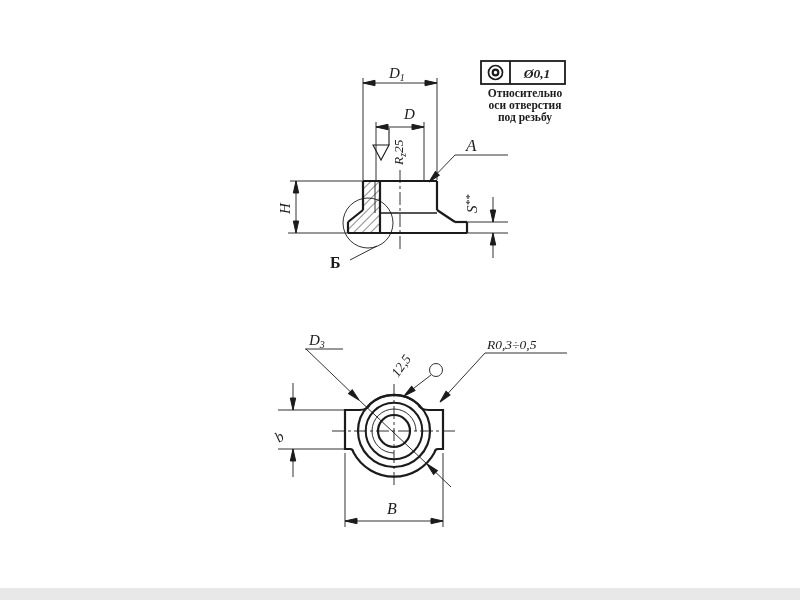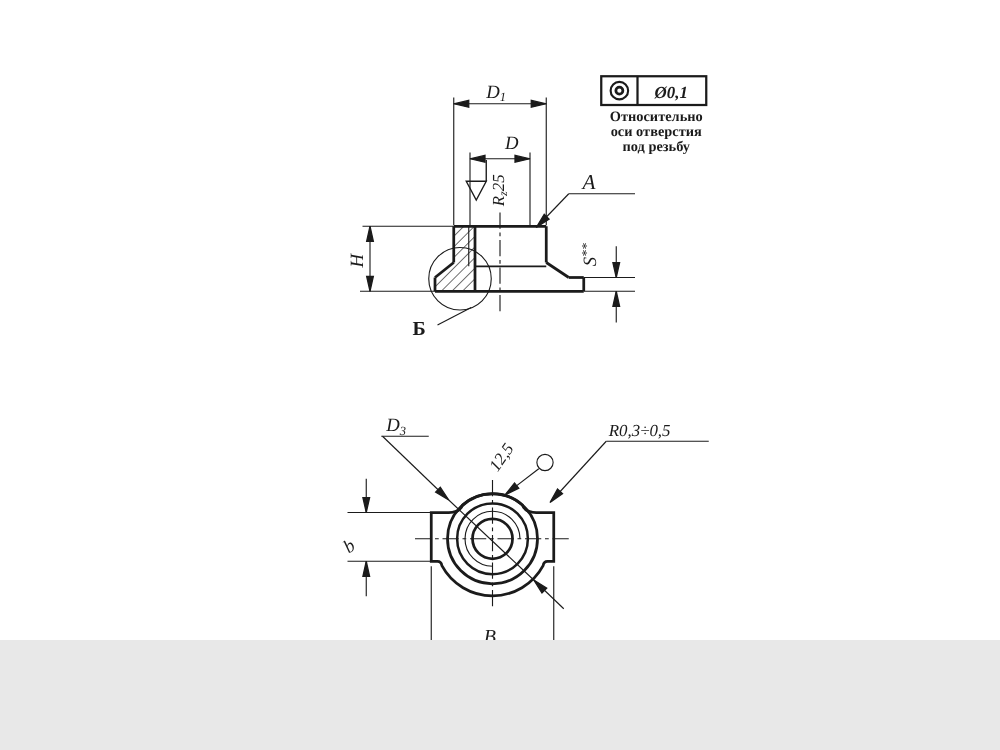--- a/index.html
+++ b/index.html
@@ -1,16 +1,16 @@
 <!DOCTYPE html>
 <html><head>
 <meta charset="utf-8">
 <style>
   html,body{margin:0;padding:0;background:#e8e8e8;}
-  .page{width:800px;height:512px;background:#ffffff;position:relative;margin:0 auto;
+  .page{width:800px;height:588px;background:#ffffff;position:relative;margin:0 auto;
         font-family:"Liberation Serif", serif;}
   svg{display:block;}
   .dim-letter{font-family:"Liberation Serif", serif;font-style:italic;}
   .note-text{font-family:"Liberation Serif", serif;font-weight:bold;}
 </style>
 </head>
 <body>
 
 <div class="page">
 <svg width="800" height="600" viewBox="0 0 800 600">

